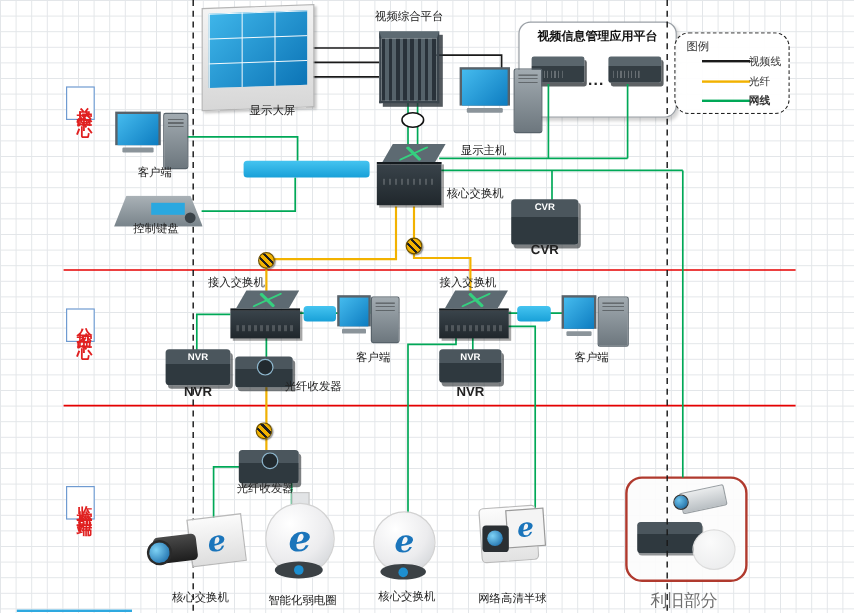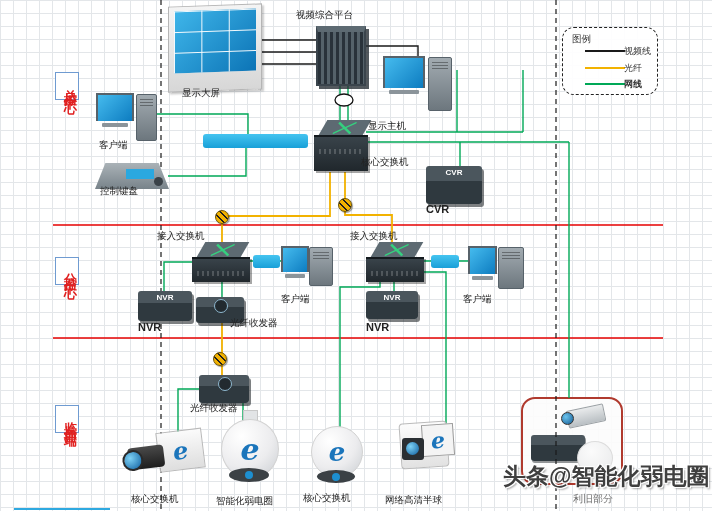--- a/index.html
+++ b/index.html
@@ -7,23 +7,23 @@
     position:relative; width:712px; height:511px; margin:0 auto; overflow:hidden;
     font-family:"Liberation Sans","DejaVu Sans",sans-serif;
     background-color:#ffffff;
     background-image:
       linear-gradient(#e3e6e9 1px, transparent 1px),
       linear-gradient(90deg,#e3e6e9 1px, transparent 1px);
     background-size:13px 13px;
   }
   svg.overlay{position:absolute;left:0;top:0;pointer-events:none;}
   
-  .lbl{position:absolute;font-size:9.5px;color:#222;white-space:nowrap;line-height:1.1;}
+  .lbl{position:absolute;font-size:9.5px;color:#222;text-align:center;white-space:nowrap;line-height:1.1;}
   .lbl.bold{font-weight:bold;font-size:11px;}
-  .lbl.gray{color:#6e6e6e;font-size:10px;margin-left:31px;}
+  .lbl.gray{color:#6e6e6e;font-size:14px;}
   .zone{
     position:absolute;width:20px;border:1px solid #6f9bd1;background:#fff;
     color:#e02020;font-weight:bold;font-size:13px;
     writing-mode:vertical-rl;text-orientation:upright;letter-spacing:4px;
     padding:5px 1px;text-align:center;line-height:1;
   }
   
   .panel{position:absolute;background:#fff;}
   .mgmt{left:432px;top:18px;width:130px;height:78px;border:1.5px solid #9aa0a6;border-radius:10px;box-shadow:1px 2px 3px rgba(0,0,0,.18);}
   .mgmt-title{position:absolute;left:0;right:0;top:4px;font-size:10px;font-weight:bold;color:#111;text-align:center;}
@@ -109,20 +109,26 @@
   .wm-ghost{position:absolute;left:566px;top:447px;font-size:20px;font-weight:bold;color:#8e8e8e;opacity:.5;white-space:nowrap;}
   .wm-main{position:absolute;left:503px;top:461px;font-size:23px;font-weight:bold;color:#3f3f3f;white-space:nowrap;letter-spacing:0px;
     text-shadow:-1px -1px 0 #fff,1px -1px 0 #fff,-1px 1px 0 #fff,1px 1px 0 #fff,2px 2px 2px rgba(0,0,0,.35);}
   .bottom-line{position:absolute;left:14px;top:508px;width:96px;height:2px;background:#2ea9e0;}
 </style>
 </head>
 <body>
 
 <div id="canvas">
 
+  <div class="panel mgmt">
+    <div class="mgmt-title">视频信息管理应用平台</div>
+    <div class="server" style="left:10px;top:28px;"></div>
+    <div class="server" style="left:74px;top:28px;"></div>
+    <div class="ellipsis" style="left:57px;top:40px;">...</div>
+  </div>
 
   <div class="panel legend">
     <div class="lg-title">图例</div>
     <div class="lg-swatch" style="top:22px;background:#1a1a1a;"></div>
     <div class="lg-label" style="top:17px;">视频线</div>
     <div class="lg-swatch" style="top:39px;background:#f2b200;"></div>
 
     <div class="lg-label" style="top:34px;">光纤</div>
     <div class="lg-swatch" style="top:55px;background:#00a857;"></div>
     <div class="lg-label" style="top:50px;font-weight:bold;">网线</div>
@@ -332,15 +338,14 @@
   <div class="lbl bold" style="left:138px;top:321px;width:54px;">NVR</div>
   <div class="lbl bold" style="left:366px;top:321px;width:52px;">NVR</div>
   <div class="lbl" style="left:230px;top:318px;width:62px;">光纤收发器</div>
   <div class="lbl" style="left:190px;top:403px;width:62px;">光纤收发器</div>
   <div class="lbl" style="left:131px;top:494px;width:72px;">核心交换机</div>
   <div class="lbl" style="left:216px;top:496px;width:72px;">智能化弱电圈</div>
   <div class="lbl" style="left:303px;top:493px;width:72px;">核心交换机</div>
   <div class="lbl" style="left:385px;top:495px;width:84px;">网络高清半球</div>
   <div class="lbl gray" style="left:542px;top:493px;width:56px;">利旧部分</div>
 
-  <div class="wm-main">头条@智能化弱电圈</div>
   <div class="bottom-line"></div>
 </div>
 
 </body></html>

